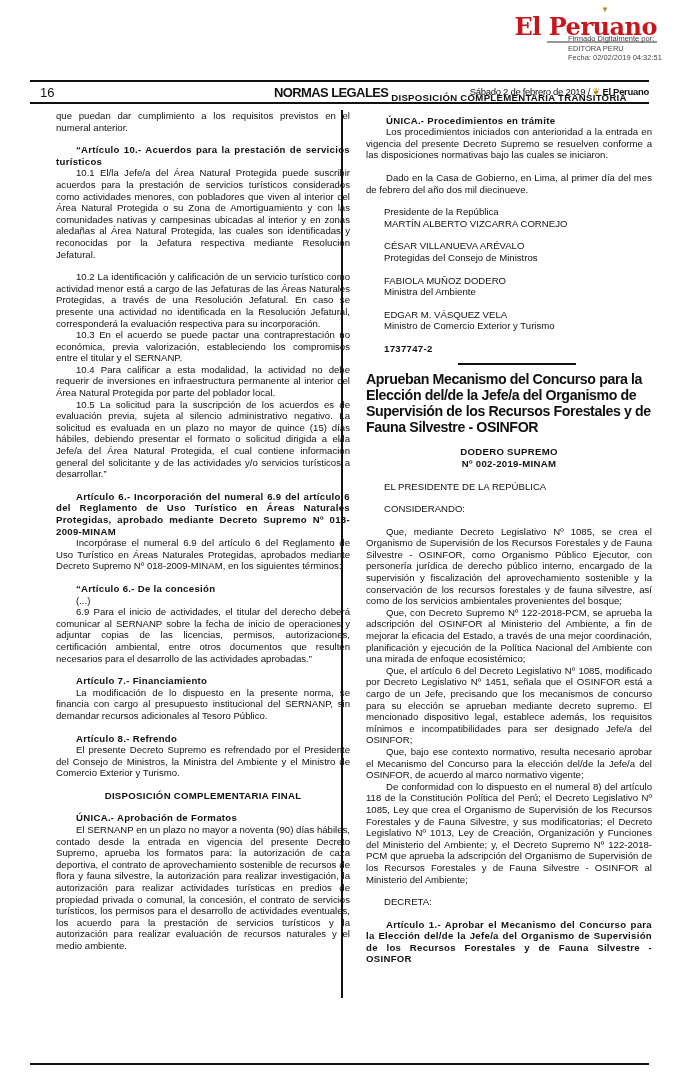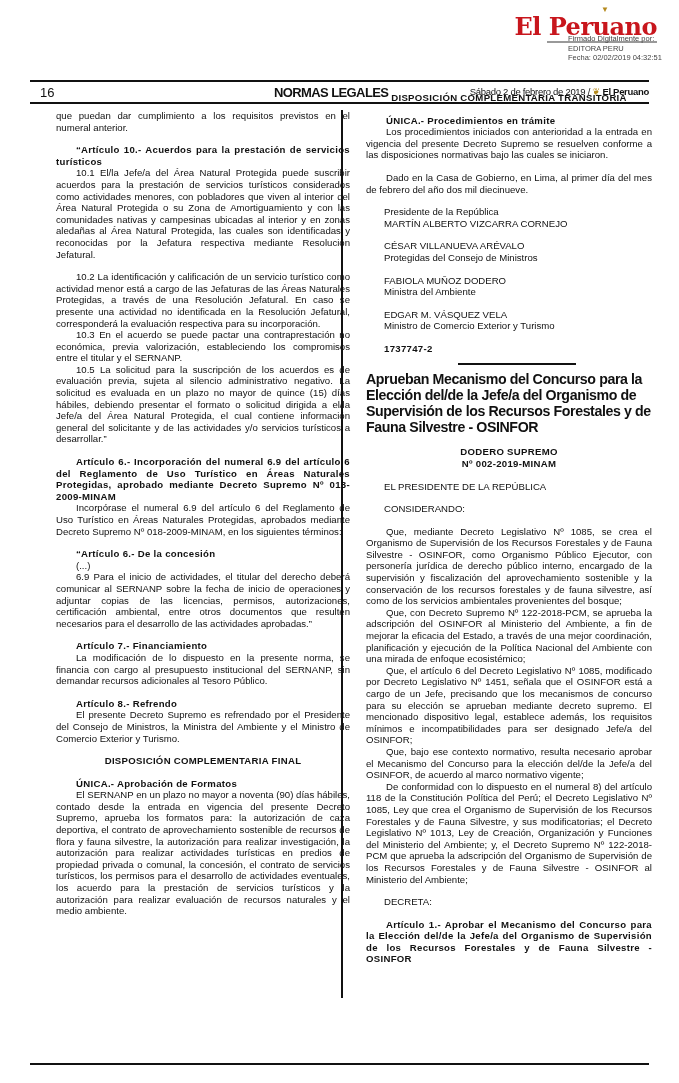--- a/index.html
+++ b/index.html
@@ -59,20 +59,21 @@
 <div class="col-div"></div>
 
 <div class="col left">
   <p style="text-indent:0">que puedan dar cumplimiento a los requisitos previstos en el numeral anterior.</p>
   <div class="gap"></div>
   <p class="h">“Artículo 10.- Acuerdos para la prestación de servicios turísticos</p>
   <p>10.1 El/la Jefe/a del Área Natural Protegida puede suscribir acuerdos para la prestación de servicios turísticos considerados como actividades menores, con pobladores que viven al interior del Área Natural Protegida o su Zona de Amortiguamiento y con las comunidades nativas y campesinas ubicadas al interior y en zonas aledañas al Área Natural Protegida, las cuales son identificadas y reconocidas por la Jefatura respectiva mediante Resolución Jefatural.</p>
   <div class="gap"></div>
   <p>10.2 La identificación y calificación de un servicio turístico como actividad menor está a cargo de las Jefaturas de las Áreas Naturales Protegidas, a través de una Resolución Jefatural. En caso se presente una actividad no identificada en la Resolución Jefatural, corresponderá la evaluación respectiva para su incorporación.</p>
   <p>10.3 En el acuerdo se puede pactar una contraprestación no económica, previa valorización, estableciendo los compromisos entre el titular y el SERNANP.</p>
+  <p>10.4 Para calificar a esta modalidad, la actividad no debe requerir de inversiones en infraestructura permanente al interior del Área Natural Protegida por parte del poblador local.</p>
   <p>10.5 La solicitud para la suscripción de los acuerdos es de evaluación previa, sujeta al silencio administrativo negativo. La solicitud es evaluada en un plazo no mayor de quince (15) días hábiles, debiendo presentar el formato o solicitud dirigida a el/la Jefe/a del Área Natural Protegida, el cual contiene información general del solicitante y de las actividades y/o servicios turísticos a desarrollar.”</p>
   <div class="gap"></div>
   <p class="h">Artículo 6.- Incorporación del numeral 6.9 del artículo 6 del Reglamento de Uso Turístico en Áreas Naturales Protegidas, aprobado mediante Decreto Supremo Nº 018-2009-MINAM</p>
   <p>Incorpórase el numeral 6.9 del artículo 6 del Reglamento de Uso Turístico en Áreas Naturales Protegidas, aprobados mediante Decreto Supremo Nº 018-2009-MINAM, en los siguientes términos:</p>
   <div class="gap"></div>
   <p class="h">“Artículo 6.- De la concesión</p>
   <p>(...)</p>
   <p>6.9 Para el inicio de actividades, el titular del derecho deberá comunicar al SERNANP sobre la fecha de inicio de operaciones y adjuntar copias de las licencias, permisos, autorizaciones, certificación ambiental, entre otros documentos que resulten necesarios para el desarrollo de las actividades aprobadas.”</p>
   <div class="gap"></div>
   <p class="h">Artículo 7.- Financiamiento</p>

